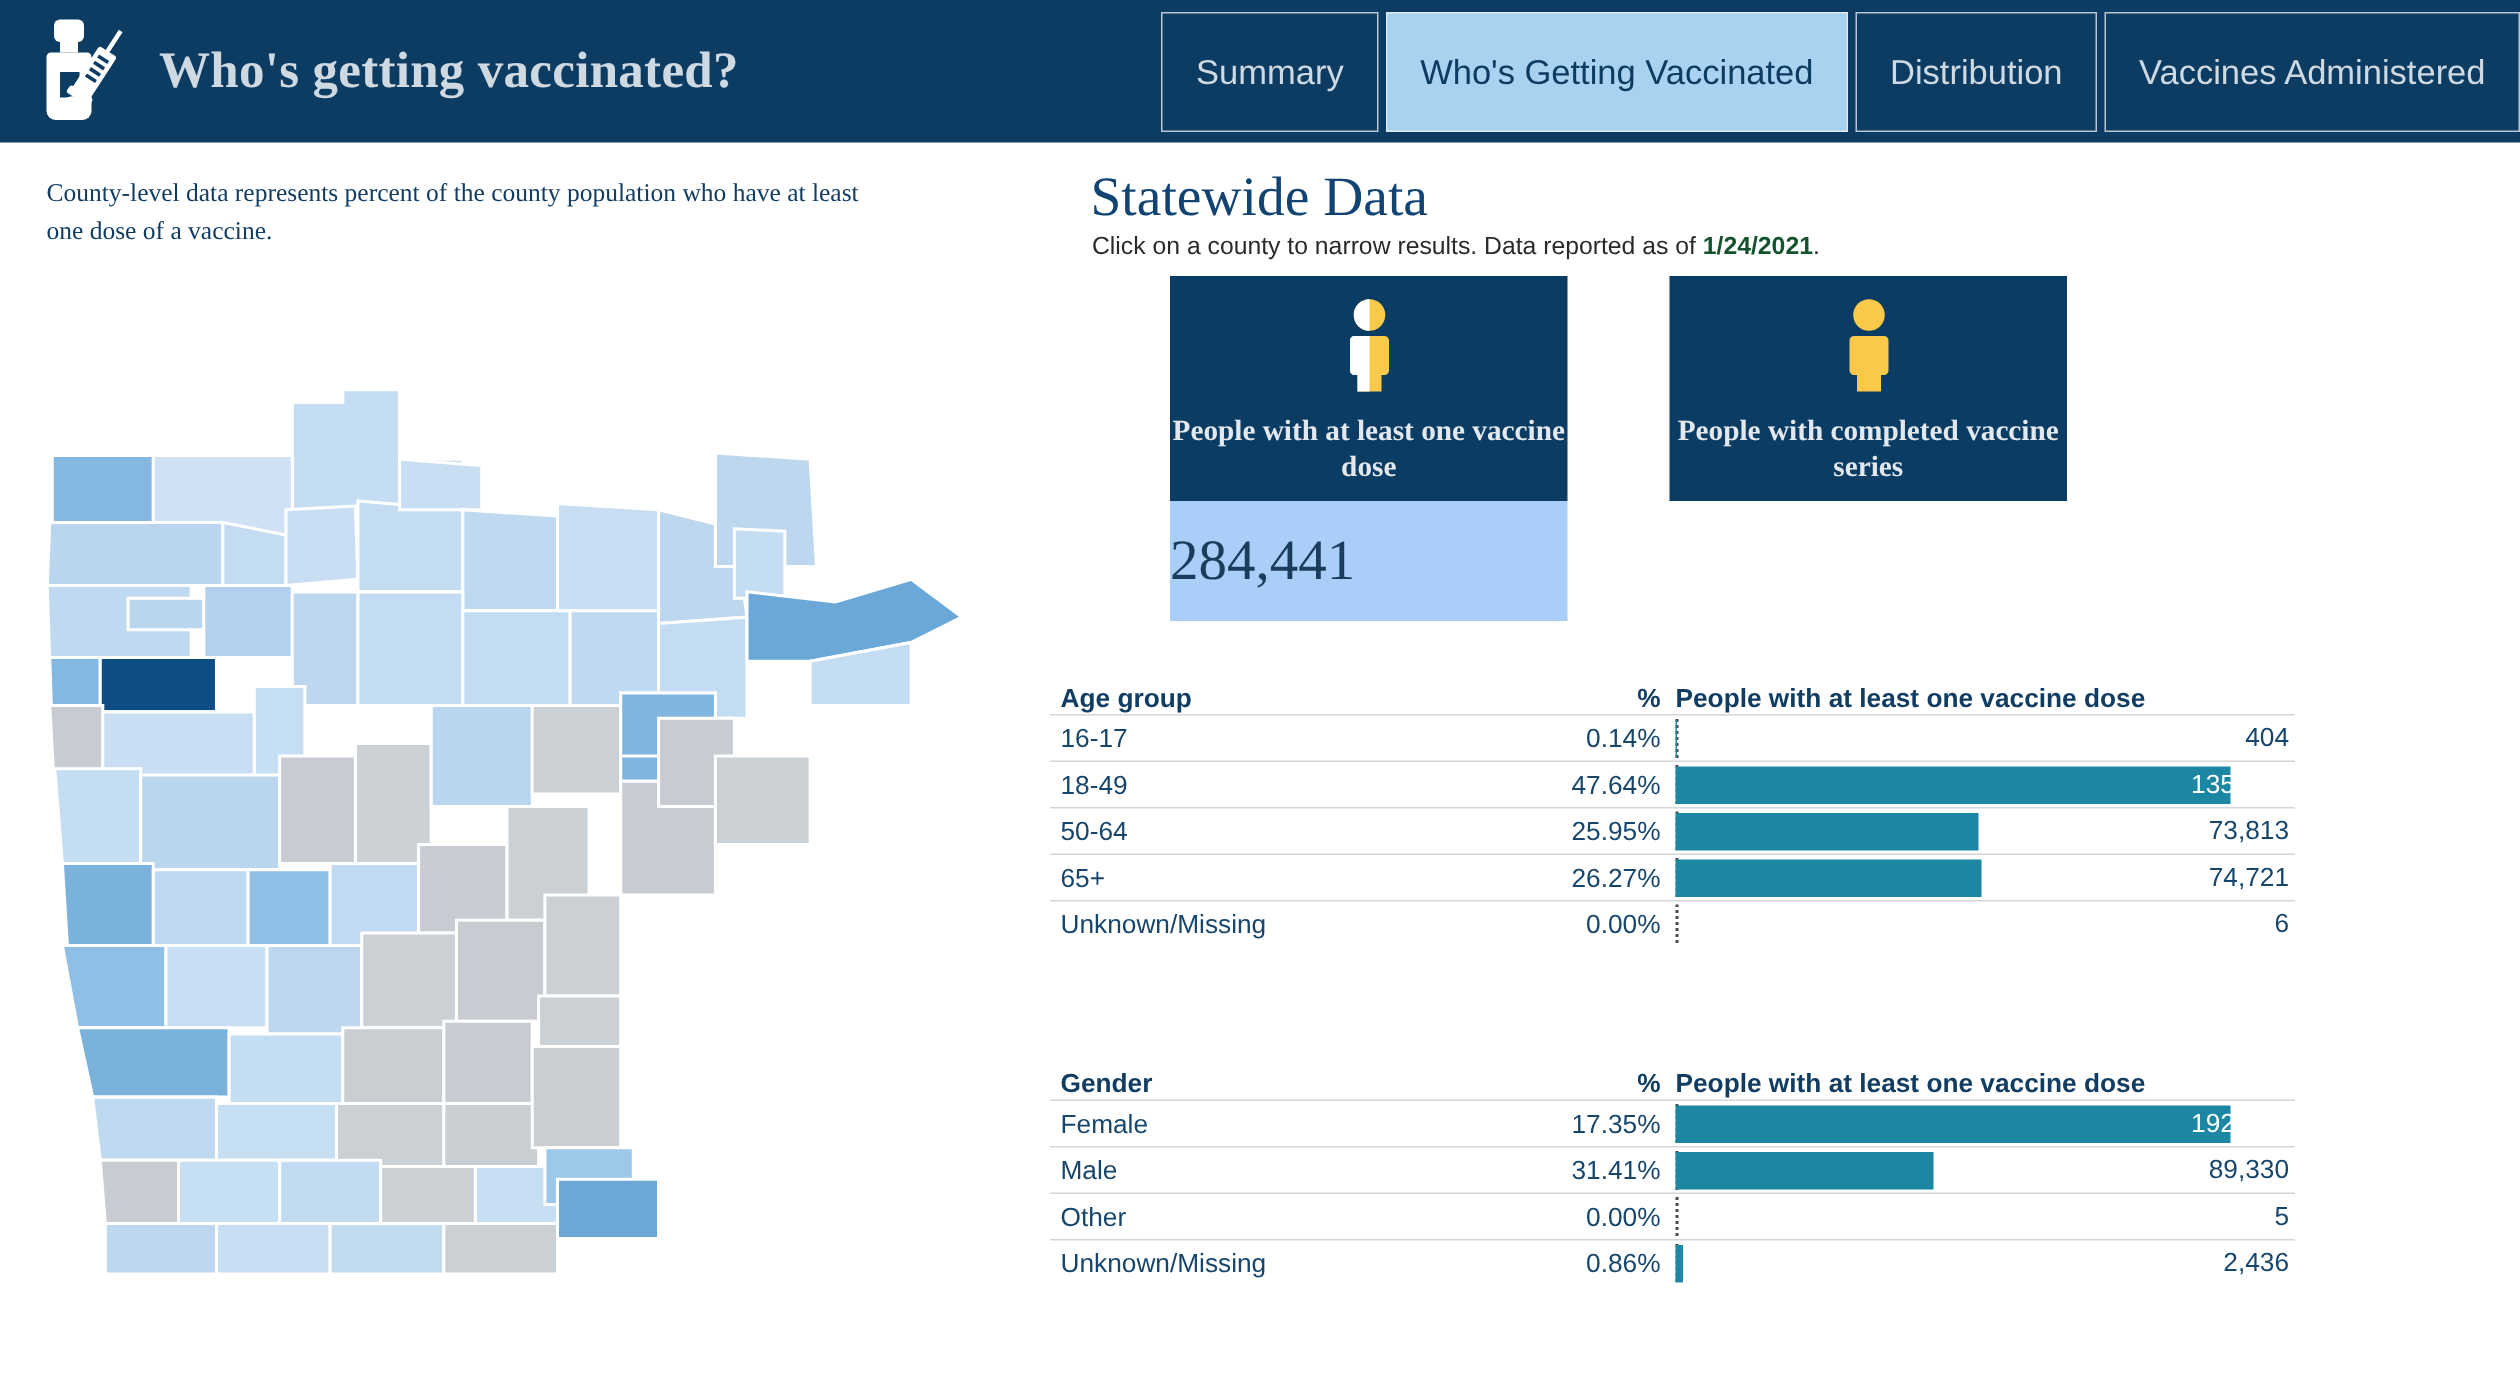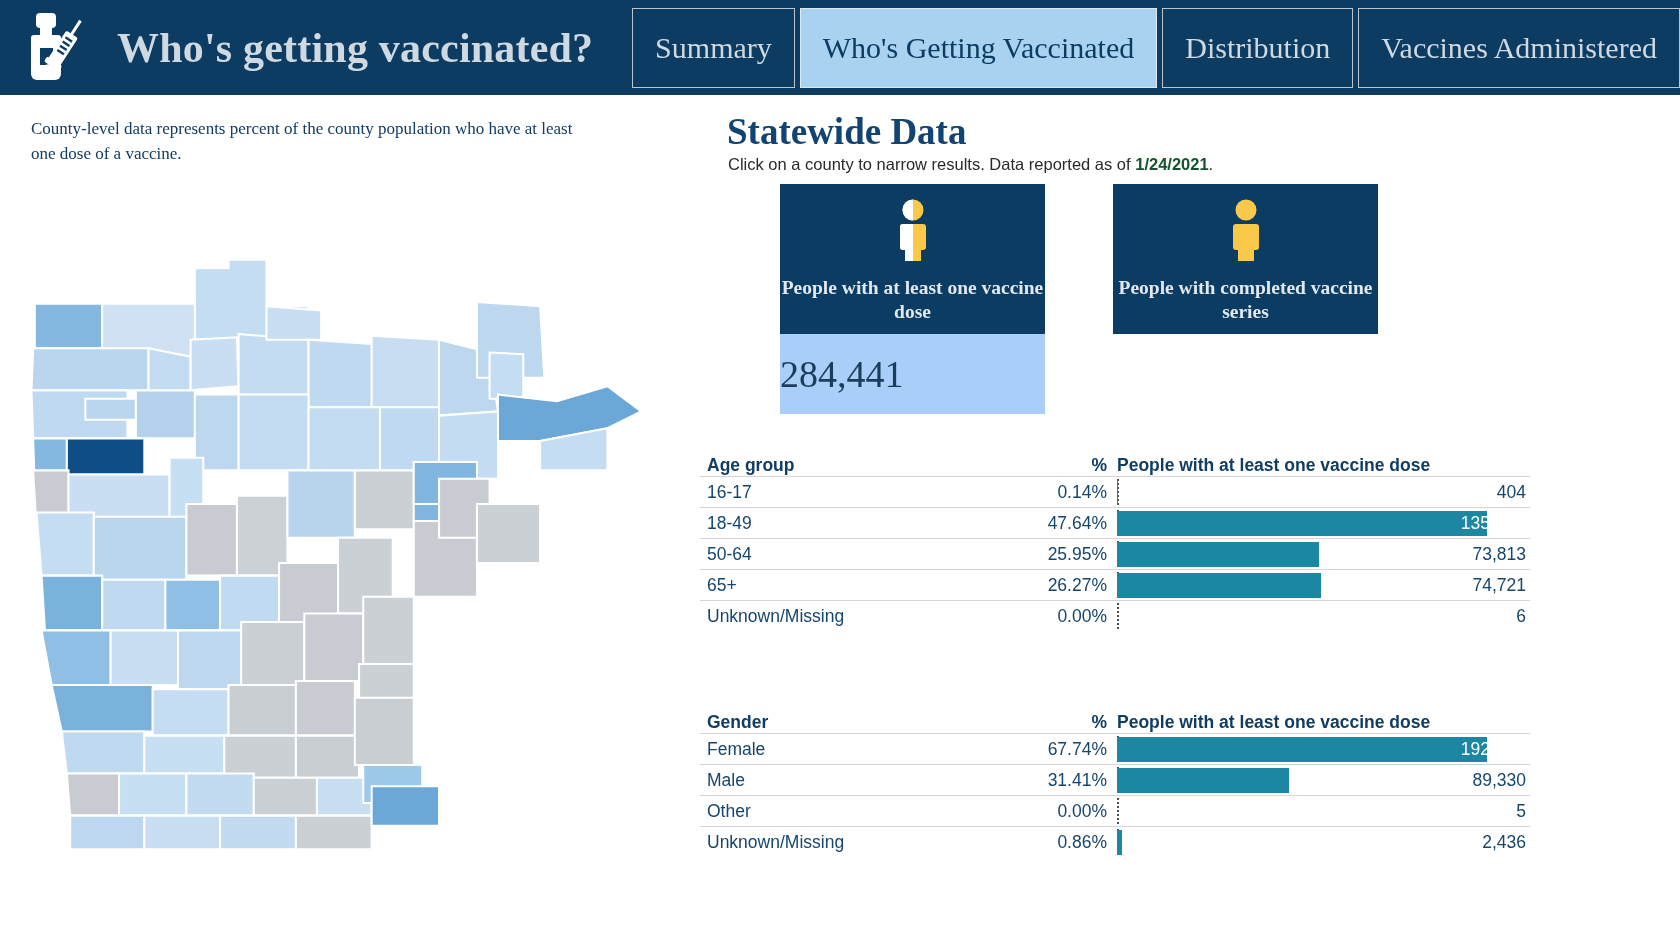--- a/index.html
+++ b/index.html
@@ -14,33 +14,33 @@
   .header {
     position: absolute; left: 0; top: 0;
     width: 1680px; height: 95px;
     background: #0d3c63;
     display: flex; align-items: center;
   }
   .brand { display: flex; align-items: center; padding-left: 26px; }
   .brand-icon { width: 62px; height: 80px; position: relative; flex: none; }
   .brand-title {
     font-family: "Liberation Serif", serif;
-    font-size: 42px; font-weight: bold; color: #cfd9e2;
-    margin-left: 29px; letter-spacing: .2px; white-space: nowrap;
+    font-size: 34px; font-weight: bold; color: #cfd9e2;
+    margin-left: 18px; letter-spacing: .2px; white-space: nowrap;
   }
   .tabs {
     position: absolute; right: 0; top: 8px;
     height: 80px; display: flex; align-items: stretch; gap: 5px;
   }
   .tab {
     border: 1px solid #b9c6d2;
     background: #0d3c63;
     color: #cfd9e2;
-    font-family: Liberation Serif, serif;
-    font-size: 30px;
+    font-family: Liberation Sans, sans-serif;
+    font-size: 23px;
     display: flex; align-items: center; justify-content: center;
     padding: 0 22px;
     cursor: pointer;
     white-space: nowrap;
   }
   .tab.active { background: #a8d2ef; color: #0d3c63; border-color: #dce8f2; }
 
   
   .left-panel { position: absolute; left: 0; top: 95px; width: 700px; height: 830px; }
   .map-note {
@@ -60,21 +60,21 @@
     font-family: "Liberation Serif", serif;
     font-size: 25px; color: #ffffff;
   }
   .map-wrap { position: absolute; left: 18px; top: 118px; width: 640px; height: 700px; }
 
   
   .right-panel { position: absolute; left: 700px; top: 95px; width: 980px; height: 830px; }
   .page-title {
     position: absolute; left: 27px; top: 15px;
     font-family: "Liberation Serif", serif;
-    font-size: 37px; font-weight: bold; color: #124473;
+    font-size: 37px; font-weight: normal; color: #124473;
   }
   .page-sub {
     position: absolute; left: 28px; top: 60px;
     font-size: 16.5px; color: #2a2a2a;
   }
   .page-sub b { color: #14532d; }
 
   
   .cards { position: absolute; left: 80px; top: 89px; display: flex; gap: 68px; }
   .card { width: 265px; }
@@ -363,21 +363,21 @@
 
   <div class="tbl gender">
     <div class="tbl-head">
       <div class="col-label">Gender</div>
       <div class="col-pct">%</div>
       <div class="col-bar">People with at least one vaccine dose</div>
     </div>
     <div class="tbl-body">
         <div class="row">
           <div class="col-label">Female</div>
-          <div class="col-pct">67.74%</div>
+          <div class="col-pct">17.35%</div>
           <div class="col-bar">
             <div class="dotline"></div>
             <div class="bar" style="width: 370px; background: rgb(27, 135, 163);"></div>
             <div class="bar-val inside" style="right: 6px; text-align: right;">192,670</div>
           </div>
         </div>
         <div class="row">
           <div class="col-label">Male</div>
           <div class="col-pct">31.41%</div>
           <div class="col-bar">

